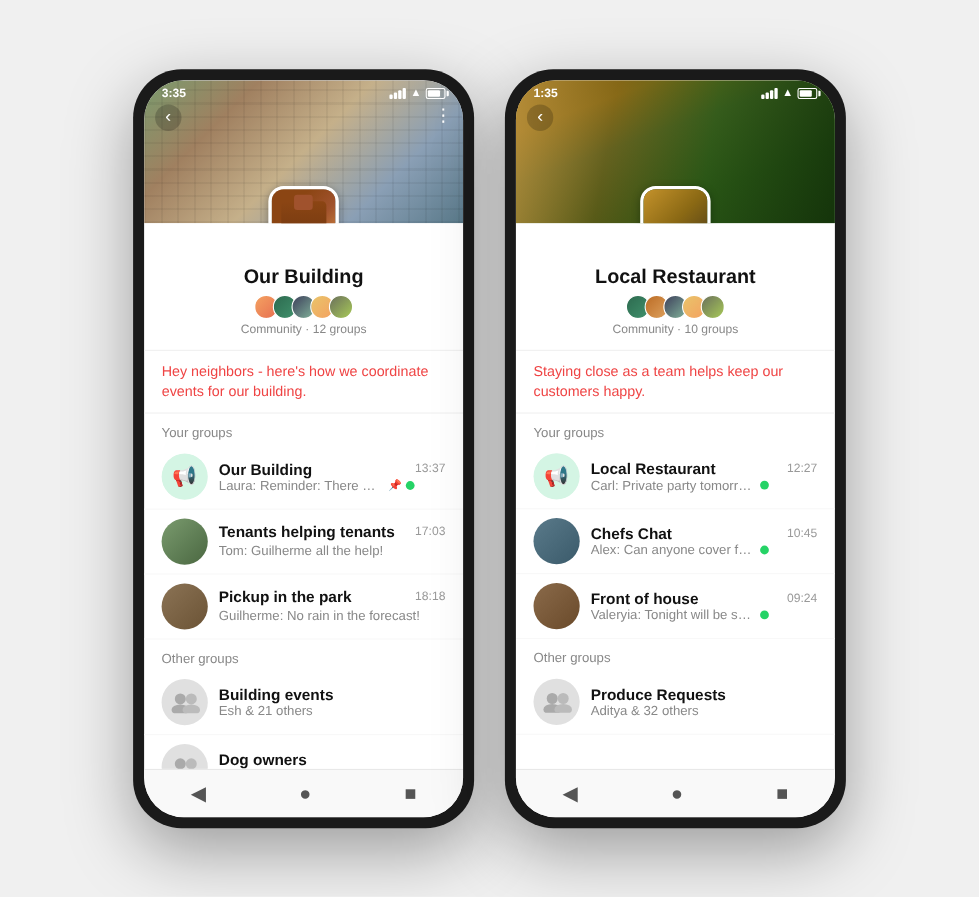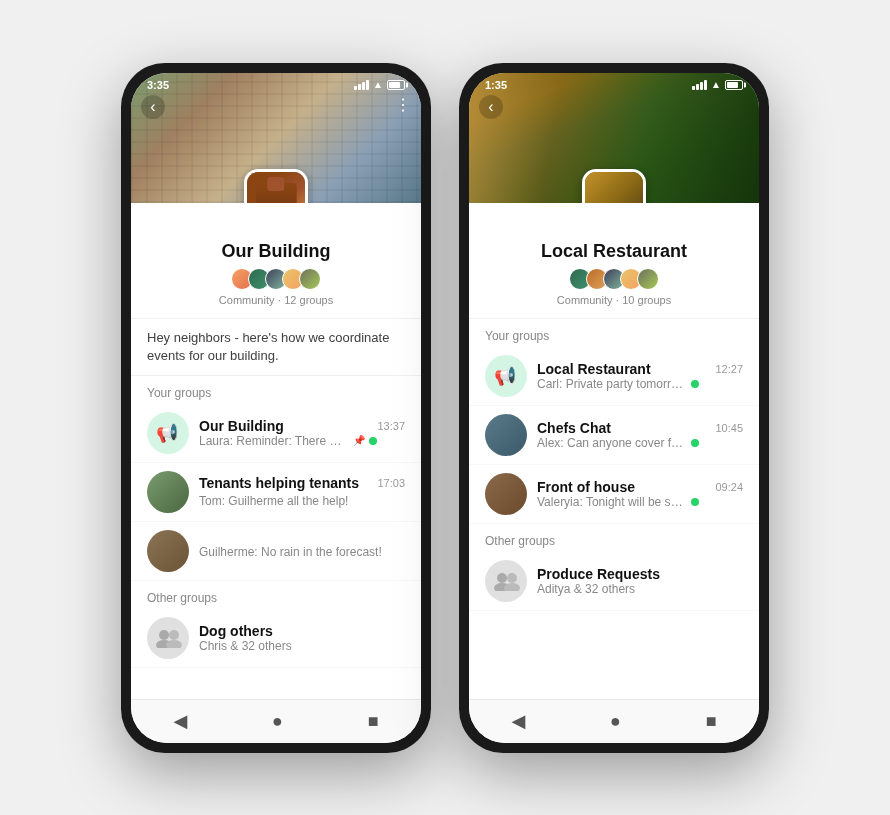--- a/index.html
+++ b/index.html
@@ -219,21 +219,21 @@
     .mini-avatar-4 { background: linear-gradient(135deg, #e9c46a, #f4a261); }
     .mini-avatar-5 { background: linear-gradient(135deg, #6b705c, #a7c957); }
     .mini-avatar-6 { background: linear-gradient(135deg, #bc6c25, #dda15e); }
     .community-meta {
       font-size: 11px;
       color: #888;
     }
     .community-desc {
       padding: 10px 16px;
       font-size: 13px;
-      color: #404040;
+      color: #ef4444;
       line-height: 1.4;
       border-bottom: 1px solid #f0f0f0;
     }
     
     .groups-section {
       flex: 1;
       overflow-y: auto;
     }
     .section-label {
       font-size: 12px;
@@ -447,38 +447,56 @@
               <span class="group-time">17:03</span>
             </div>
             <span class="group-preview">Tom: Guilherme all the help!</span>
           </div>
         </div>
 
         <div class="group-item">
           <div class="group-icon" style="background: linear-gradient(135deg,#8B7355,#6B5335);">
           </div>
           <div class="group-info">
+            <div class="group-name-row">
+              <span class="group-name">Pickup in the park</span>
+              <span class="group-time">18:18</span>
+            </div>
             <span class="group-preview">Guilherme: No rain in the forecast!</span>
           </div>
         </div>
 
         <div class="section-label">Other groups</div>
 
+        <div class="group-item">
+          <div class="other-group-avatar">
+            <svg width="28" height="20" viewBox="0 0 28 20">
+              <circle cx="10" cy="7" r="5" fill="#aaa"></circle>
+              <circle cx="20" cy="7" r="5" fill="#bbb"></circle>
+              <ellipse cx="10" cy="17" rx="8" ry="5" fill="#aaa"></ellipse>
+              <ellipse cx="20" cy="17" rx="8" ry="5" fill="#bbb"></ellipse>
+            </svg>
+          </div>
+          <div class="group-info">
+            <div class="other-group-name">Building events</div>
+            <div class="other-group-sub">Esh &amp; 21 others</div>
+          </div>
+        </div>
 
         <div class="group-item partial-item">
           <div class="other-group-avatar">
             <svg width="28" height="20" viewBox="0 0 28 20">
               <circle cx="10" cy="7" r="5" fill="#aaa"></circle>
               <circle cx="20" cy="7" r="5" fill="#bbb"></circle>
               <ellipse cx="10" cy="17" rx="8" ry="5" fill="#aaa"></ellipse>
               <ellipse cx="20" cy="17" rx="8" ry="5" fill="#bbb"></ellipse>
             </svg>
           </div>
           <div class="group-info">
-            <div class="other-group-name">Dog others</div>
+            <div class="other-group-name">Dog owners</div>
             <div class="other-group-sub">Chris &amp; 32 others</div>
           </div>
         </div>
       </div>
 
       <div class="bottom-nav">
         <div class="nav-btn">◀</div>
         <div class="nav-btn">●</div>
         <div class="nav-btn">■</div>
       </div>
@@ -519,20 +537,21 @@
         <div class="member-avatars">
           <div class="mini-avatar mini-avatar-2"></div>
           <div class="mini-avatar mini-avatar-6"></div>
           <div class="mini-avatar mini-avatar-3"></div>
           <div class="mini-avatar mini-avatar-4"></div>
           <div class="mini-avatar mini-avatar-5"></div>
         </div>
         <div class="community-meta">Community · 10 groups</div>
       </div>
 
+      <div class="community-desc">Staying close as a team helps keep our customers happy.</div>
 
       <div class="groups-section">
         <div class="section-label">Your groups</div>
 
         <div class="group-item">
           <div class="group-icon group-icon-green">
             <div class="speaker-icon">📢</div>
           </div>
           <div class="group-info">
             <div class="group-name-row">

